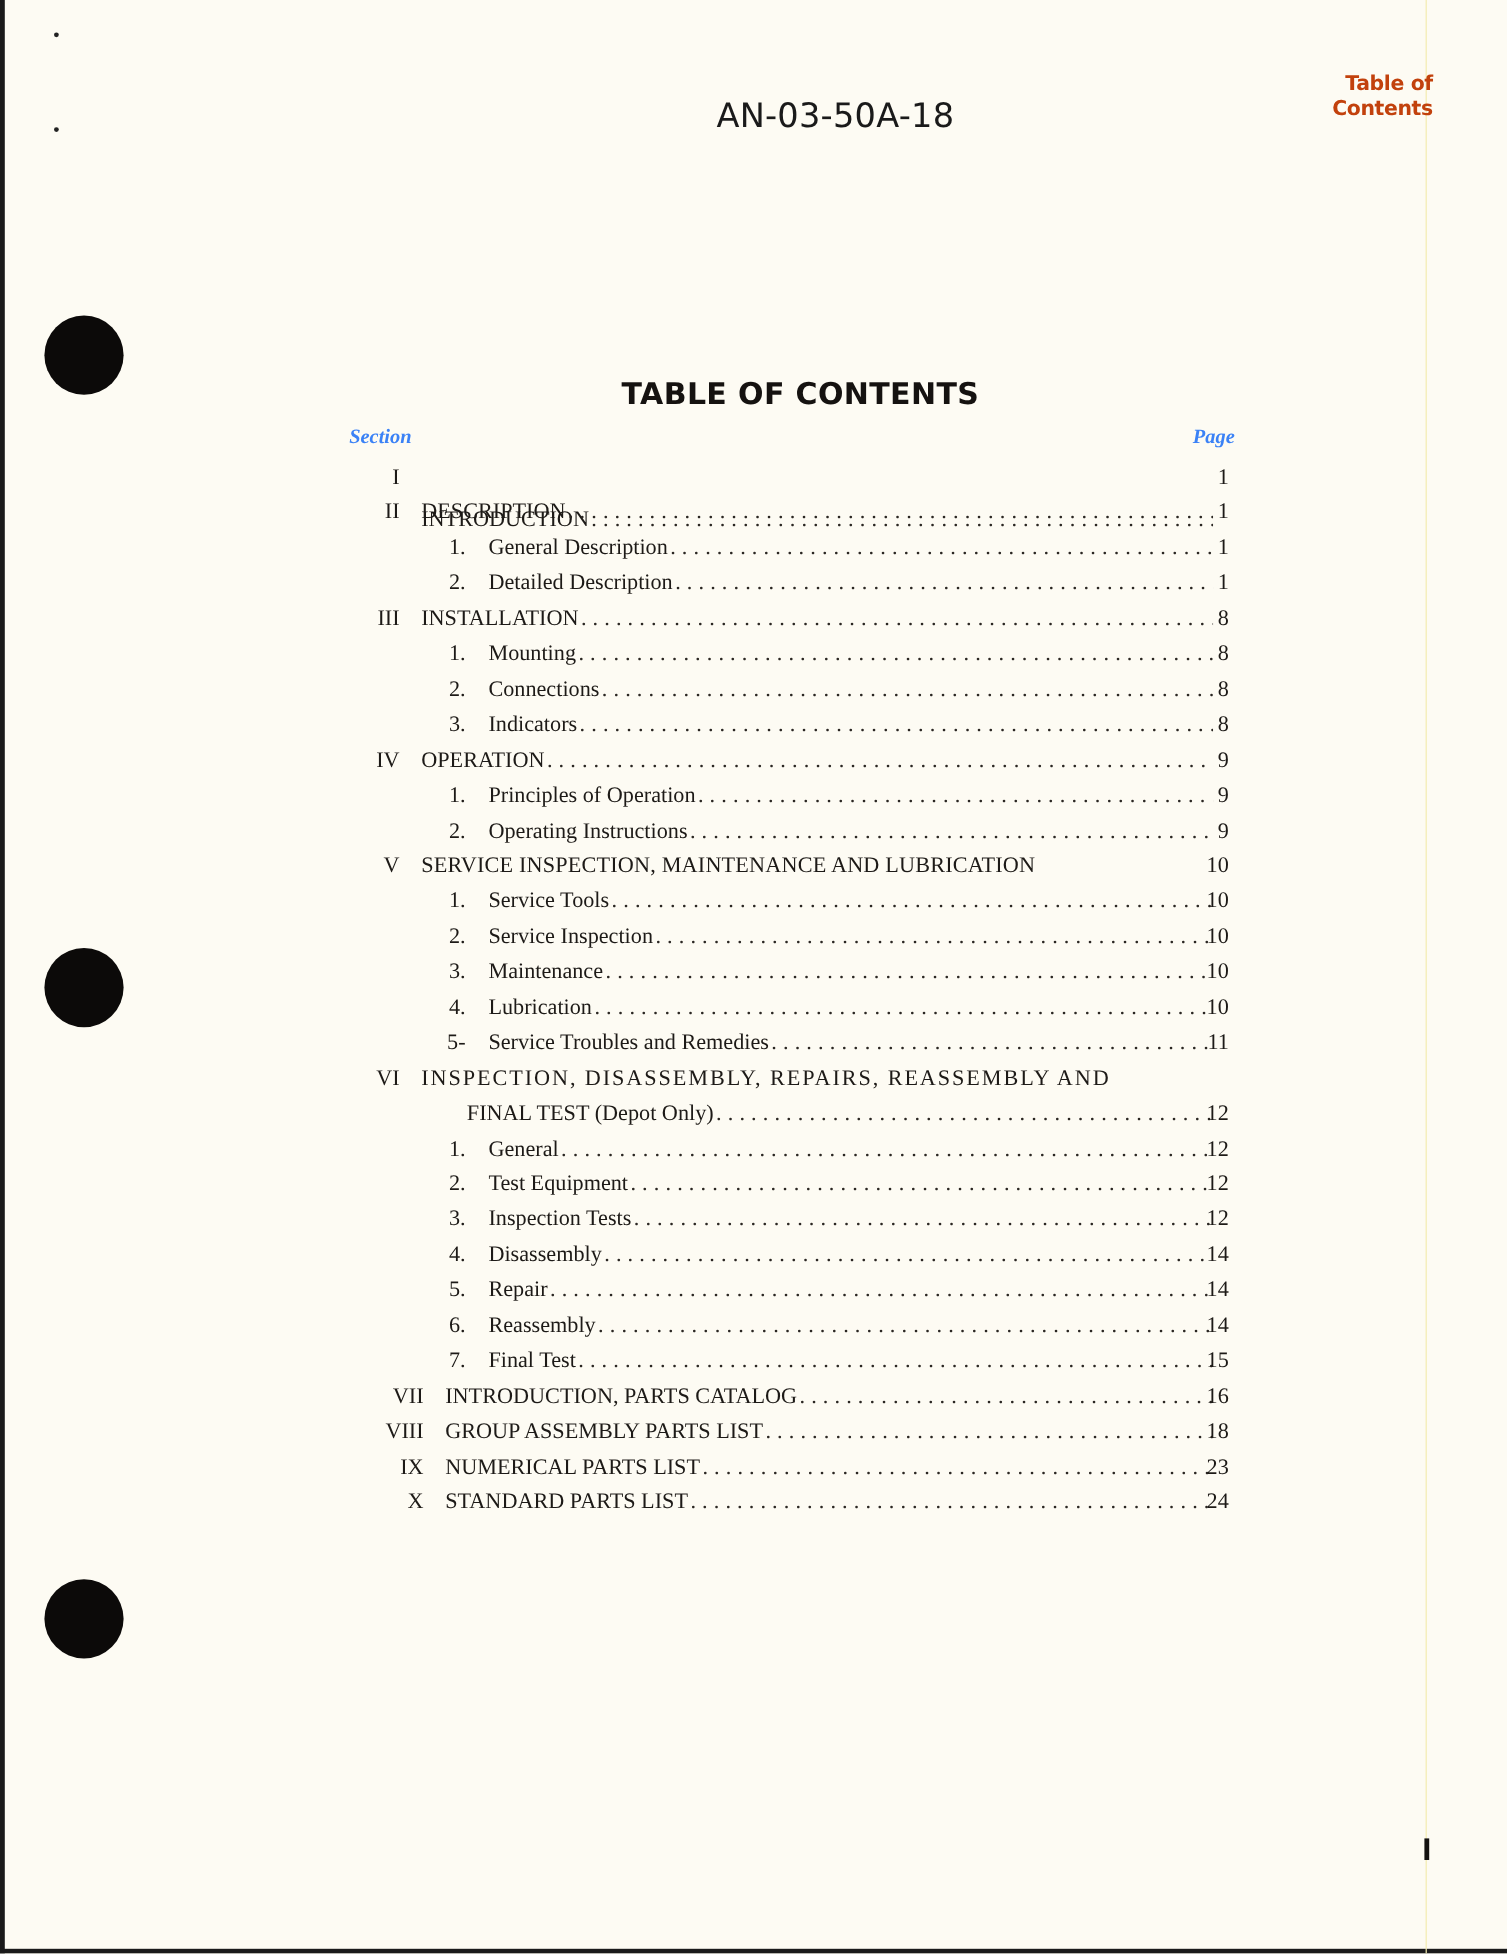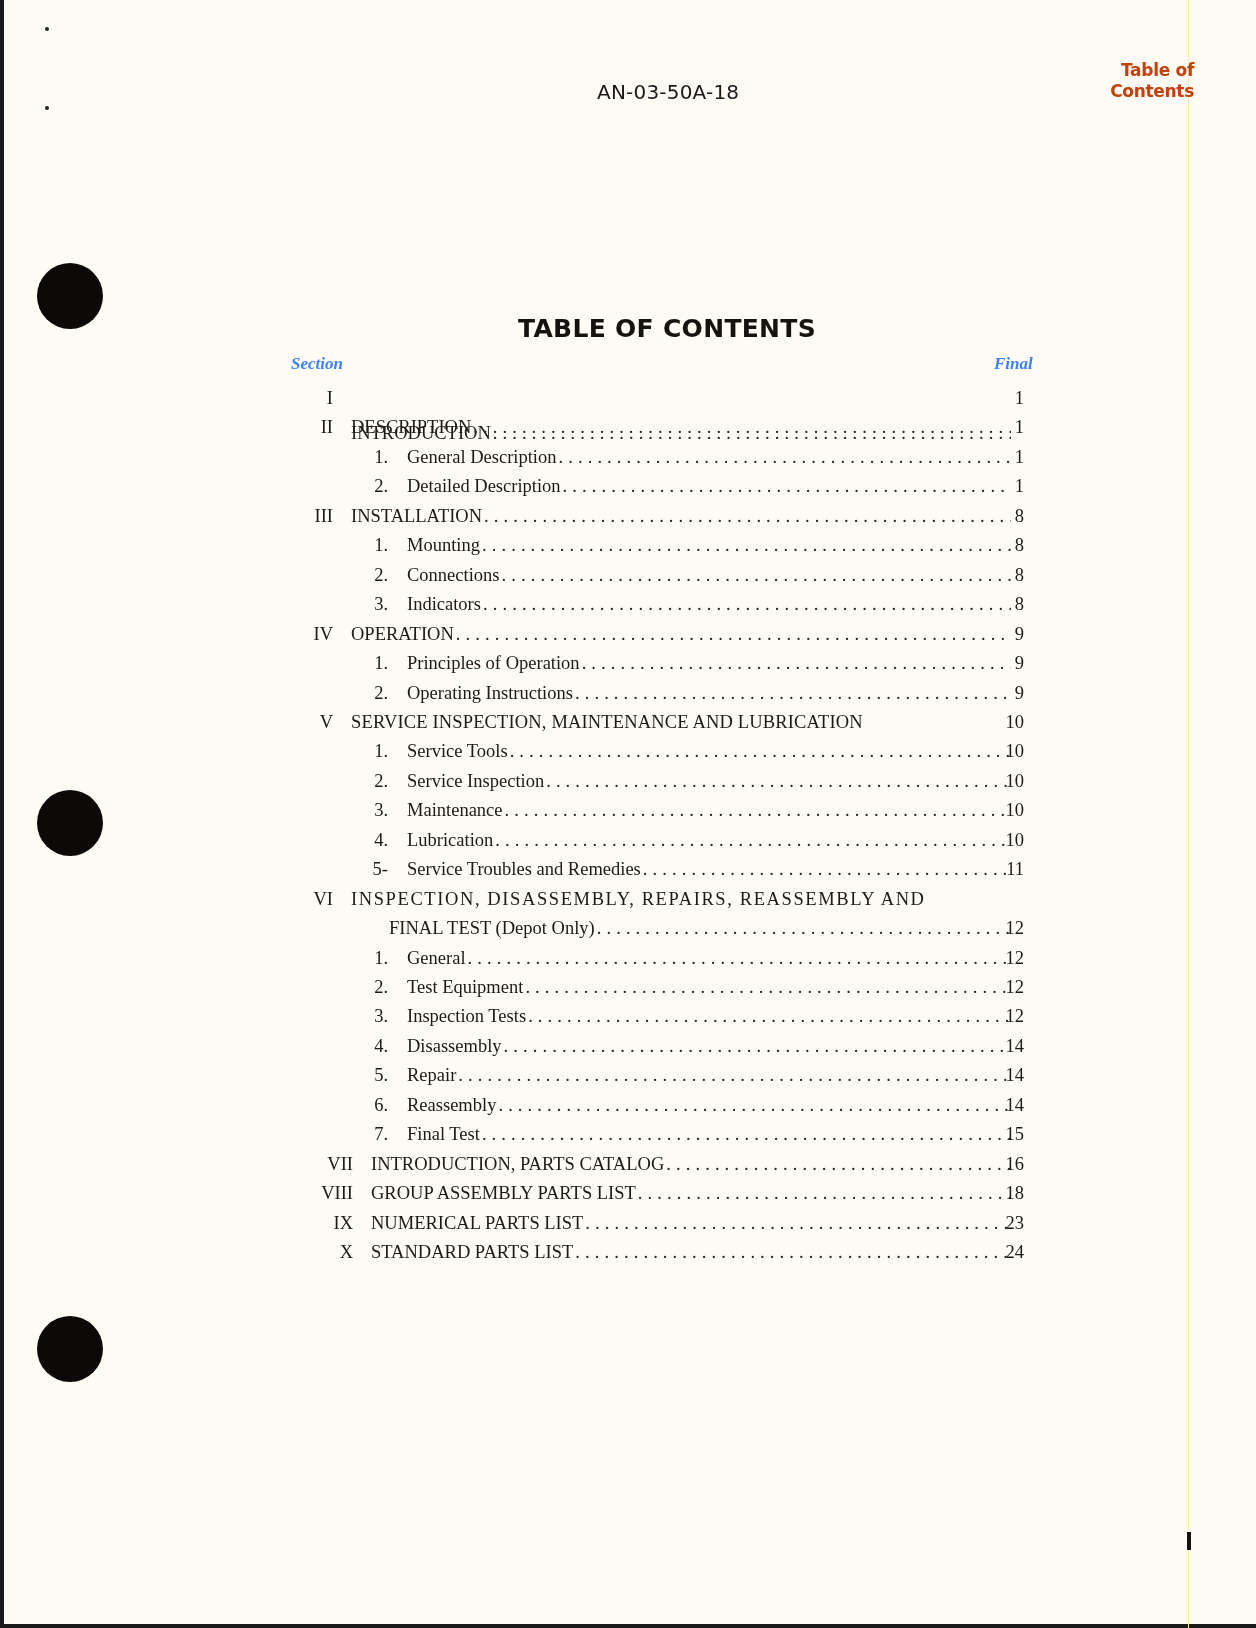--- a/index.html
+++ b/index.html
@@ -9,21 +9,21 @@
     font-family: "Liberation Serif", "DejaVu Serif", serif;
     color: #1d1a17;
   }
   .left-edge { position: absolute; left: 0; top: 0; width: 4px; height: 1628px; background: #1a1a1a; }
   .bottom-edge { position: absolute; left: 0; bottom: 0; width: 1256px; height: 4px; background: #1a1a1a; }
   .fold-line { position: absolute; left: 1188px; top: 0; width: 1px; height: 1628px; background: #f3ecb0; }
   .hole { position: absolute; width: 66px; height: 66px; border-radius: 50%; background: #0c0a09; left: 37px; }
   .speck { position: absolute; width: 4px; height: 4px; border-radius: 50%; background: #222; }
   .doc-number {
     position: absolute; left: 597px; top: 80px;
-    font-family: "DejaVu Sans", sans-serif; font-size: 20px; letter-spacing: 0.2px; color: #1a1a1a;
+    font-family: "DejaVu Sans", sans-serif; font-size: 28px; letter-spacing: 0.2px; color: #1a1a1a;
   }
   .corner-label {
     position: absolute; left: 1110px; top: 60px; width: 84px; text-align: right;
     font-family: "DejaVu Sans", sans-serif; font-size: 17px; line-height: 21px; color: #c2410c;
     font-weight: bold; letter-spacing: -0.3px;
   }
   .title {
     position: absolute; left: 0; width: 1334px; top: 314px; text-align: center;
     font-family: "DejaVu Sans", sans-serif; font-weight: bold; font-size: 25px; letter-spacing: 0.3px; color: #151210;
   }
@@ -56,21 +56,21 @@
 <div class="speck" style="left:45px;top:106px"></div>
 
 <div class="doc-number">AN-03-50A-18</div>
 <div class="corner-label">
   <div>Table of</div>
   <div>Contents</div>
 </div>
 
 <div class="title">TABLE OF CONTENTS</div>
 <div class="col-head col-section">Section</div>
-<div class="col-head col-page">Final</div>
+<div class="col-head col-page">Page</div>
 
 <div class="toc" id="toc">
     <div class="row" style="top: 0px;">
       <span class="num section">I</span>
       <span class="label-wrap" style="left: 351px; margin-top: 35px;">
         <span class="label">INTRODUCTION</span>
         <span class="leader">........................................................................................................................</span>
       </span>
       <span class="page">1</span>
     </div>

